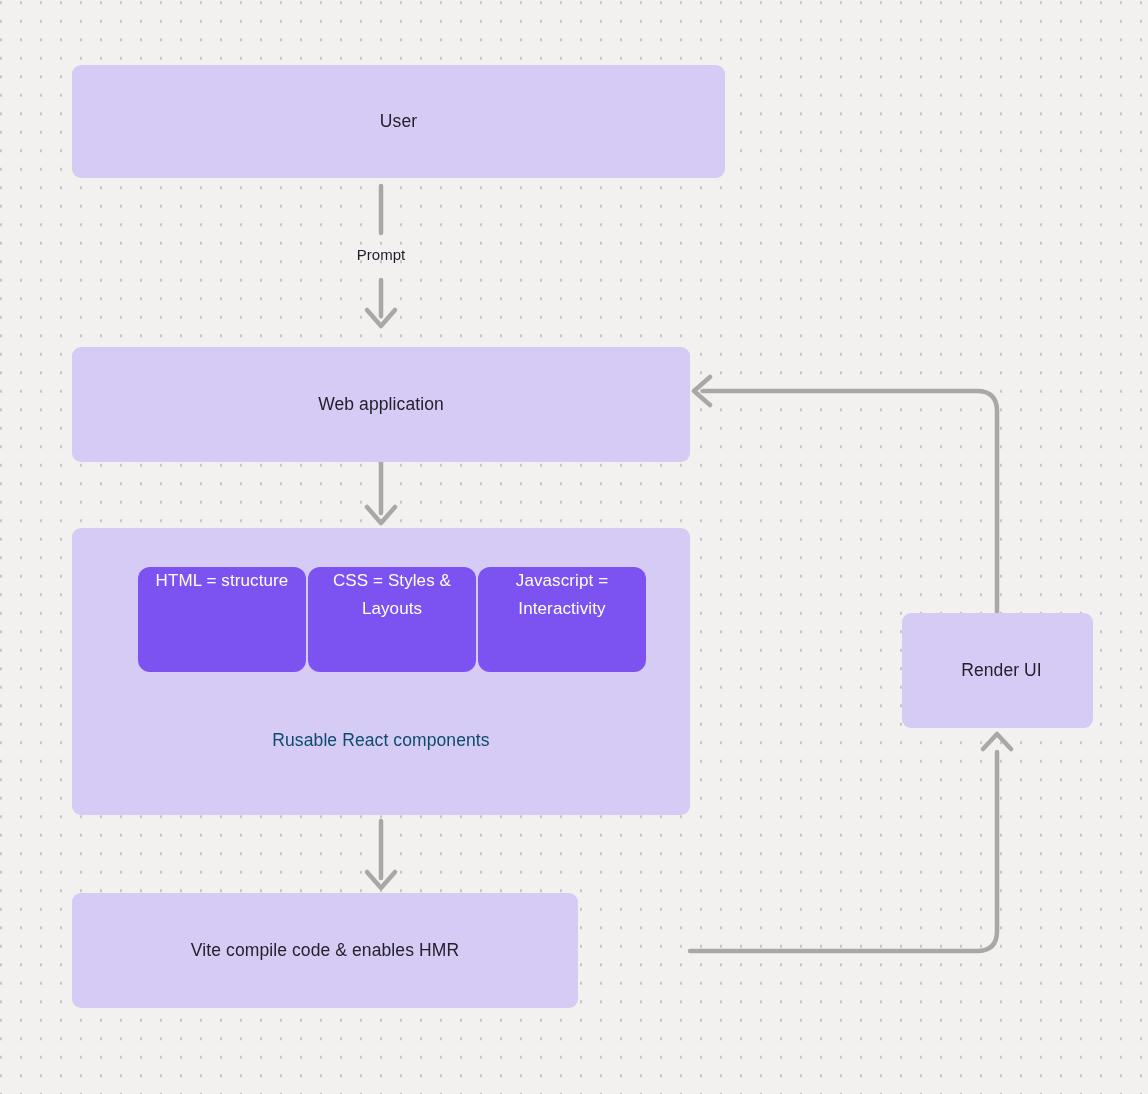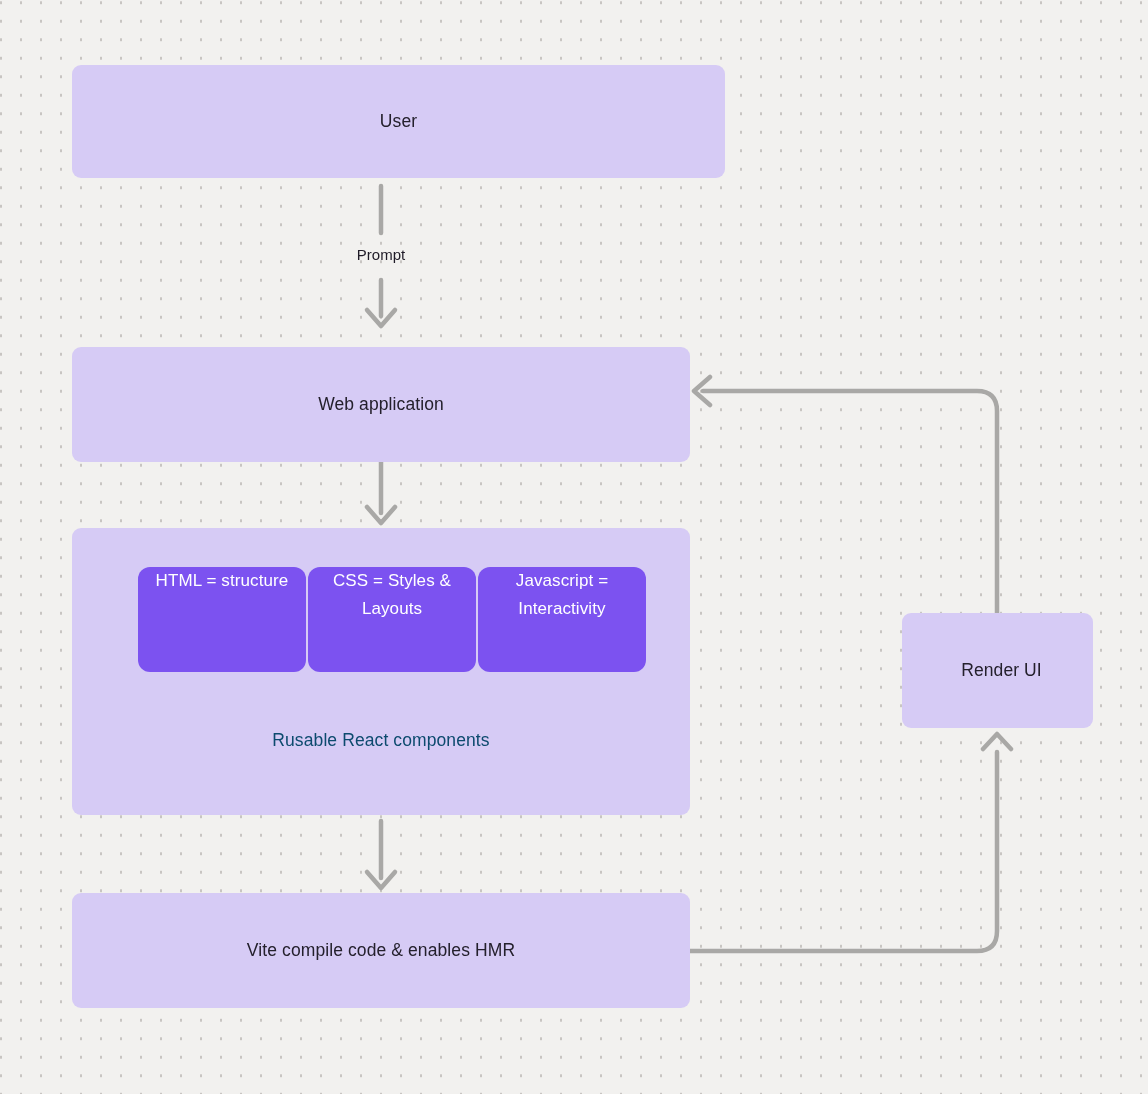--- a/index.html
+++ b/index.html
@@ -40,21 +40,21 @@
     justify-content: center;
     text-align: center;
     color: #24202c;
     font-size: 17.5px;
     letter-spacing: 0.1px;
     box-sizing: border-box;
   }
   .node-user          { left: 72px;  top: 65px;  width: 653px; height: 113px; }
   .node-webapp        { left: 72px;  top: 347px; width: 618px; height: 115px; }
   .node-group         { left: 72px;  top: 528px; width: 618px; height: 287px; display: block; }
-  .node-vite          { left: 72px;  top: 893px; width: 618px; height: 115px; }
+  .node-vite          { left: 72px;  top: 893px; width: 506px; height: 115px; }
   .node-render        { left: 902px; top: 613px; width: 191px; height: 115px; padding-left: 8px; }
   .chip {
     position: absolute;
     top: 39px;
     width: 168px;
     height: 105px;
     background: #7c52f0;
     border-radius: 12px;
     color: #ffffff;
     display: flex;

